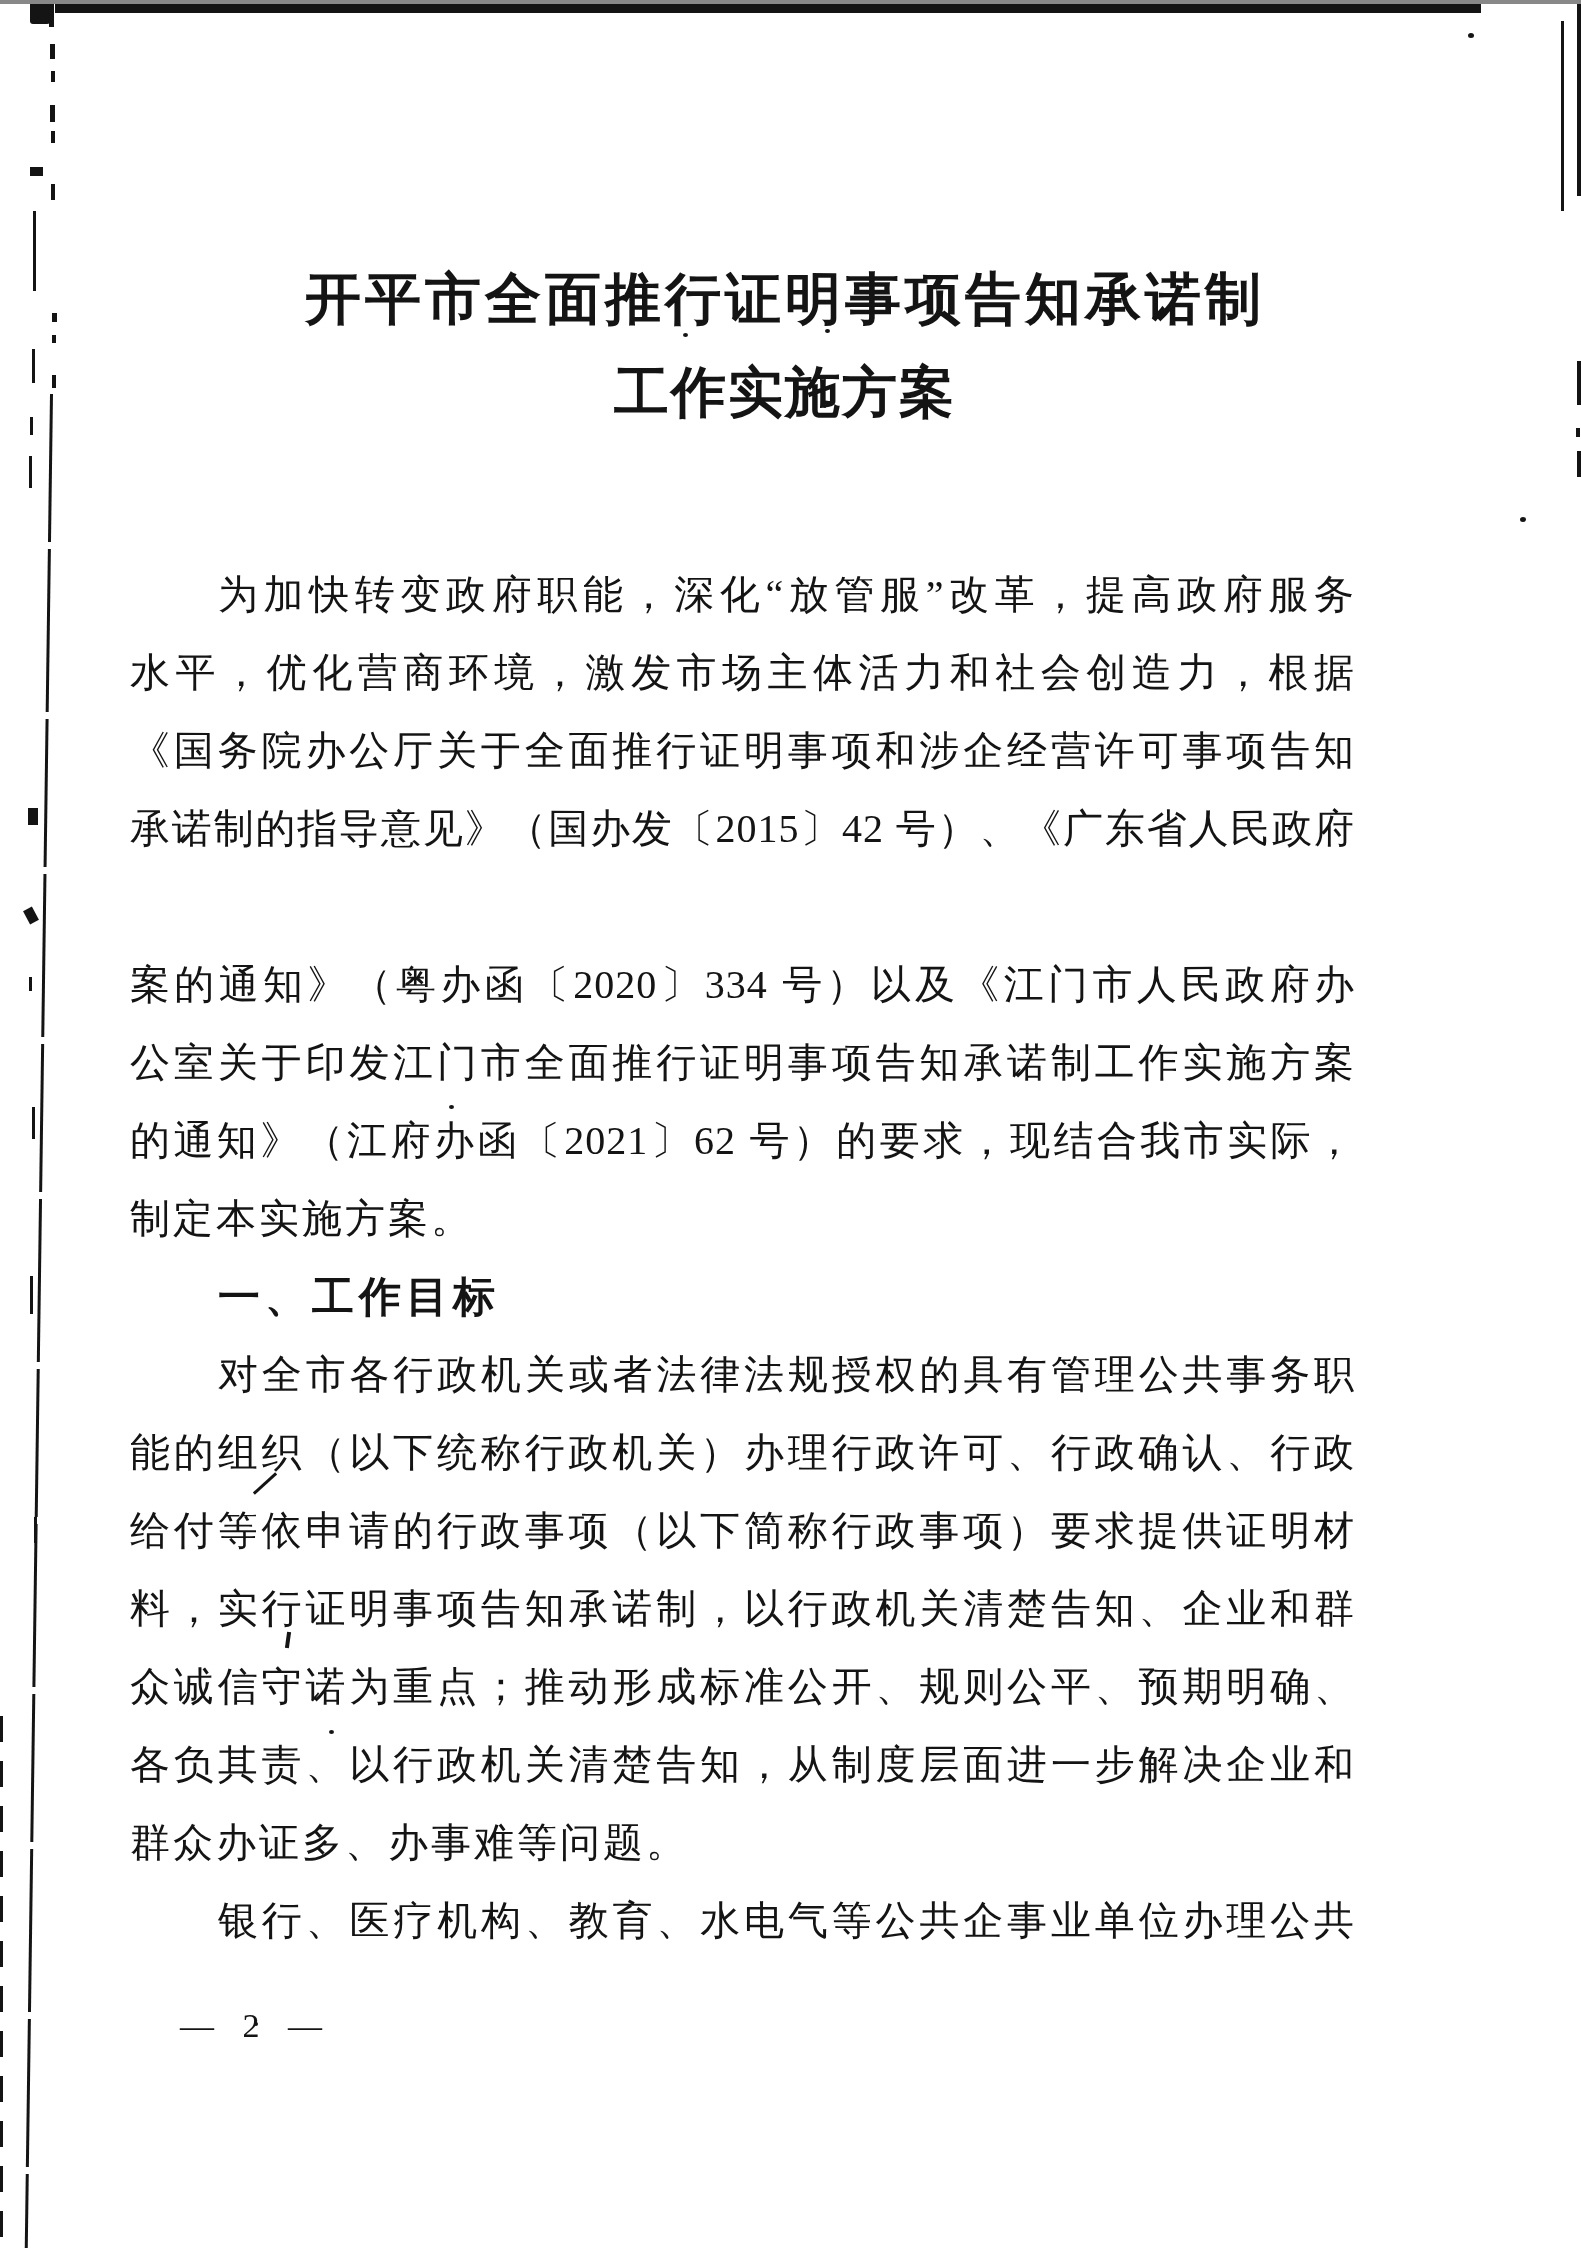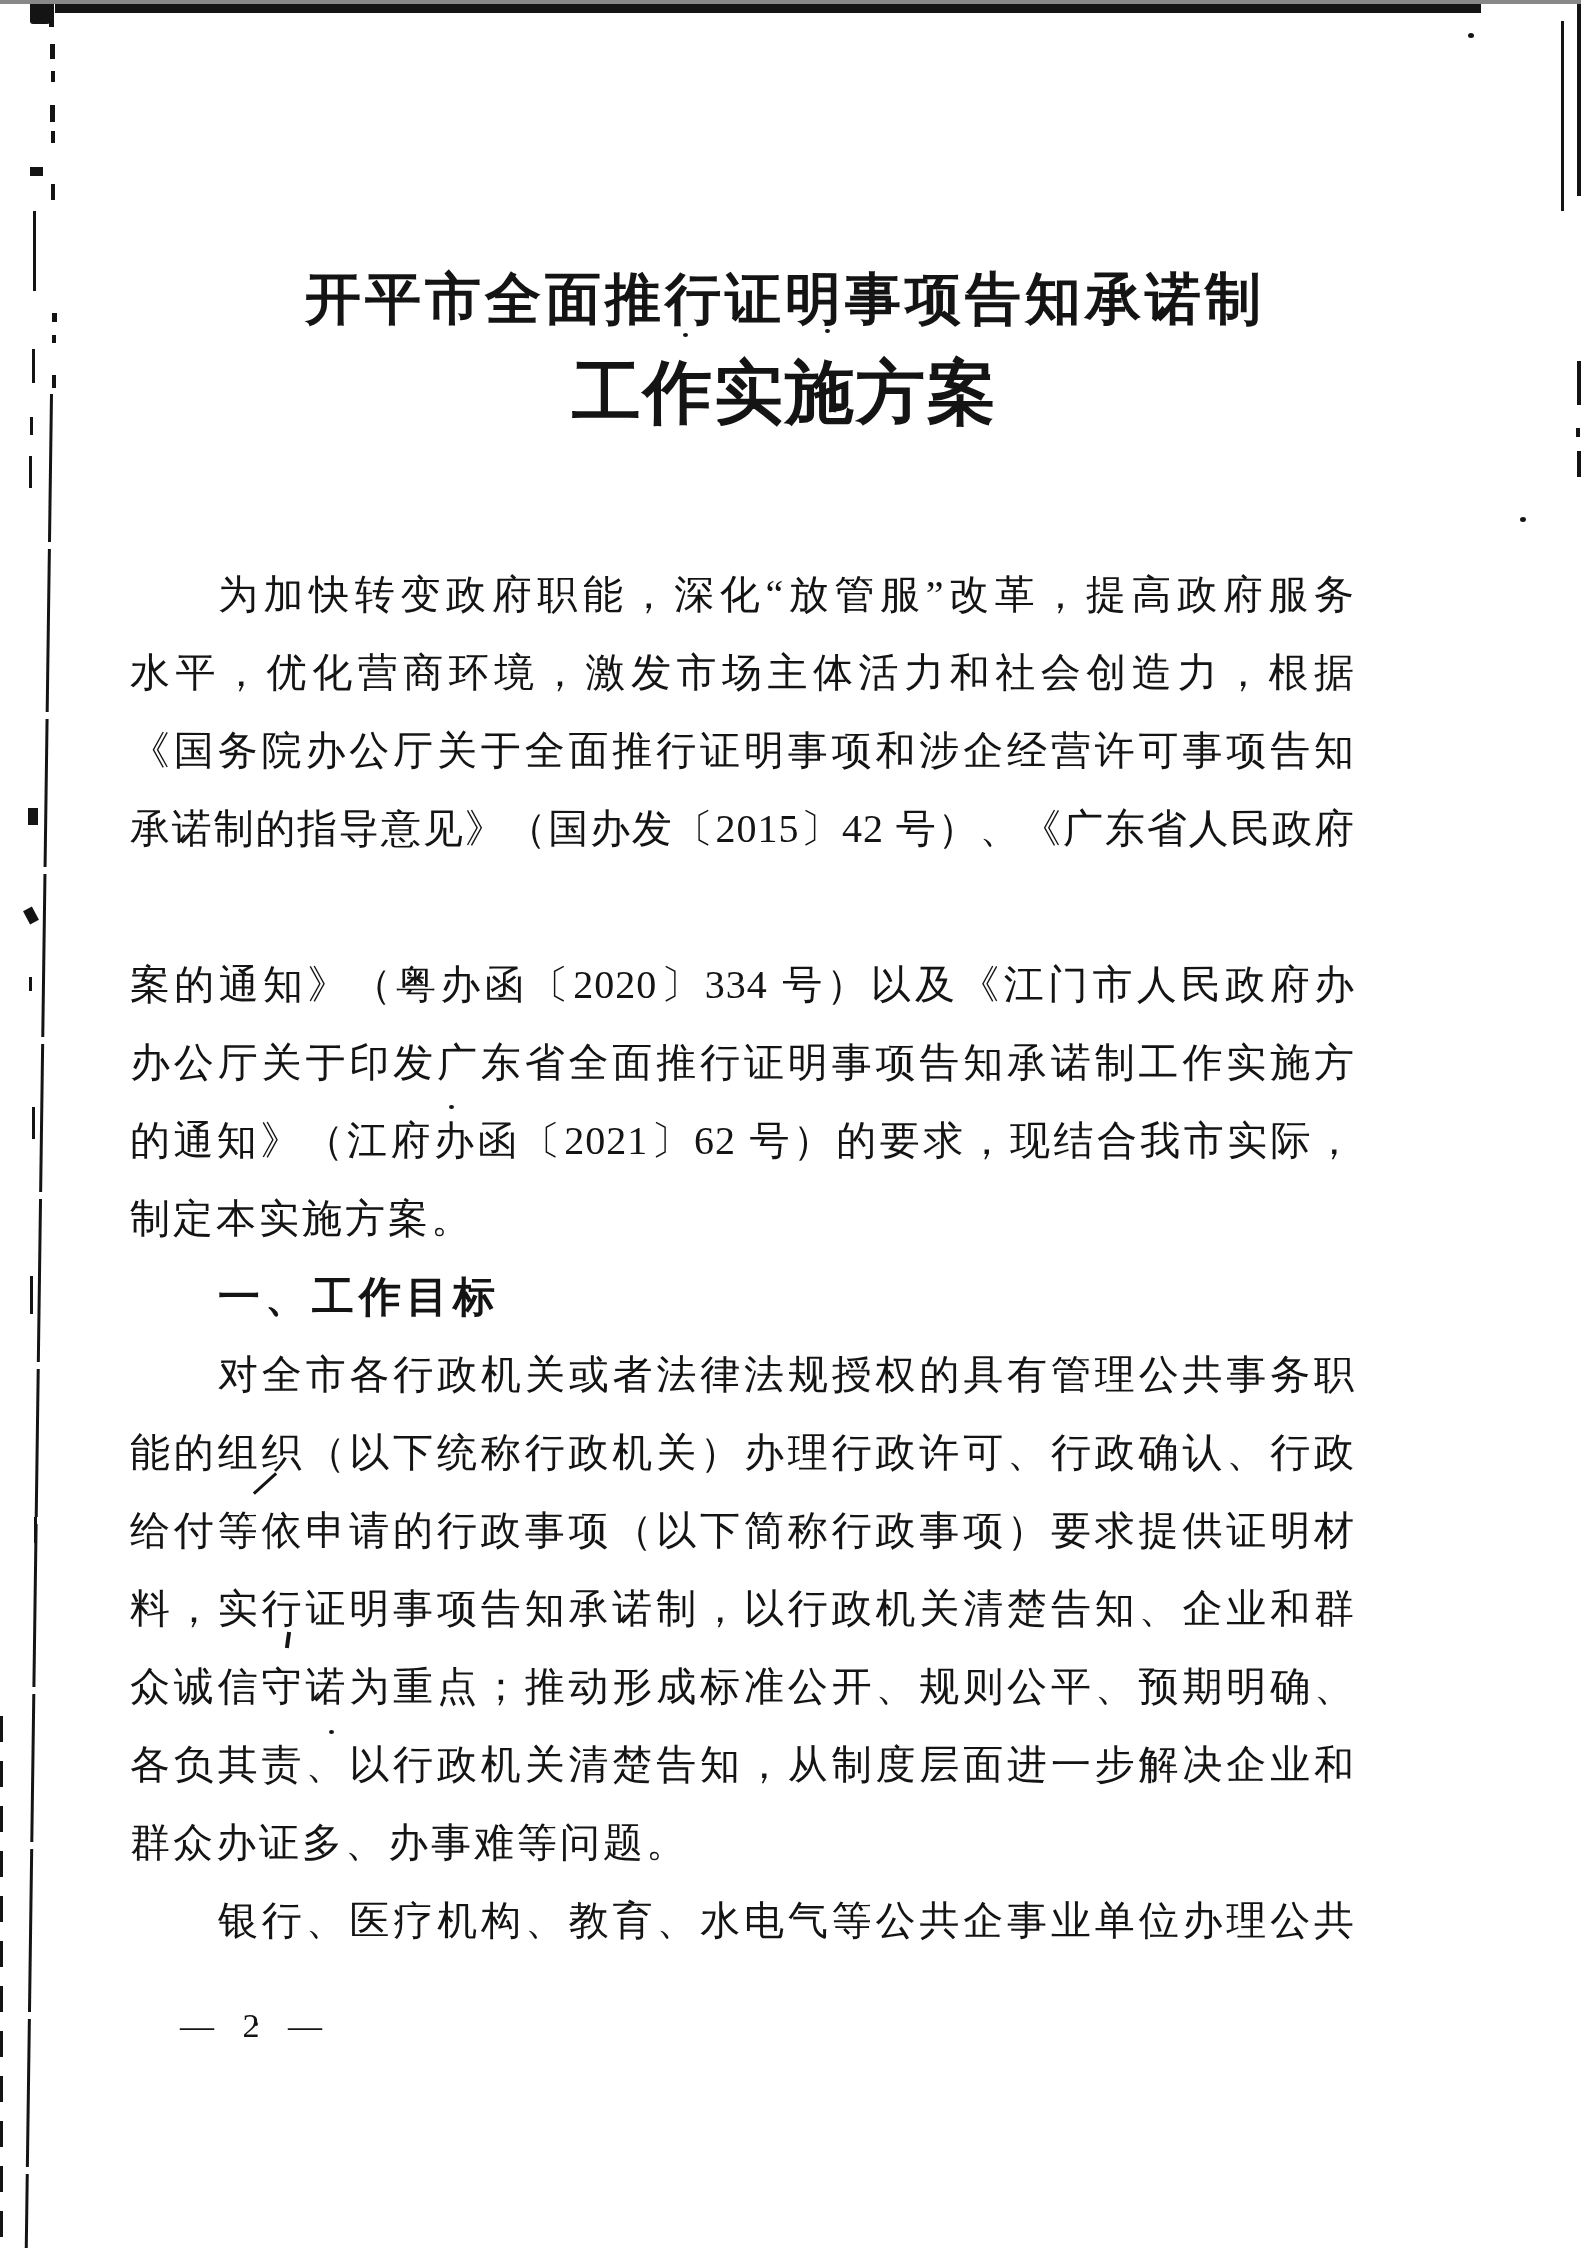--- a/index.html
+++ b/index.html
@@ -57,28 +57,28 @@
     background:repeating-linear-gradient(to bottom,
       var(--ink) 0 26px, transparent 26px 45px);
   }
 </style>
 </head>
 <body>
 
 <div class="page">
 
   <div class="title-line" style="top:240px">开平市全面推行证明事项告知承诺制</div>
-  <div class="title-line" style="top:334px;font-size:69px;letter-spacing:2px">工作实施方案</div>
+  <div class="title-line" style="top:334px;font-size:55px;letter-spacing:2px">工作实施方案</div>
 
   <div class="line just indent" style="top:552px">为加快转变政府职能，深化“放管服”改革，提高政府服务</div>
   <div class="line just" style="top:630px">水平，优化营商环境，激发市场主体活力和社会创造力，根据</div>
   <div class="line just" style="top:708px">《国务院办公厅关于全面推行证明事项和涉企经营许可事项告知</div>
   <div class="line just" style="top:786px">承诺制的指导意见》（国办发〔2015〕42 号）、《广东省人民政府</div>
   <div class="line just" style="top:942px">案的通知》（粤办函〔2020〕334 号）以及《江门市人民政府办</div>
-  <div class="line just" style="top:1020px">办公厅关于印发广东省全面推行证明事项告知承诺制工作实施方</div>
+  <div class="line just" style="top:1020px">公室关于印发江门市全面推行证明事项告知承诺制工作实施方案</div>
   <div class="line just" style="top:1098px">的通知》（江府办函〔2021〕62 号）的要求，现结合我市实际，</div>
   <div class="line" style="top:1176px">制定本实施方案。</div>
   <div class="line heading indent" style="top:1254px">一、工作目标</div>
   <div class="line just indent" style="top:1332px">对全市各行政机关或者法律法规授权的具有管理公共事务职</div>
   <div class="line just" style="top:1410px">能的组织（以下统称行政机关）办理行政许可、行政确认、行政</div>
   <div class="line just" style="top:1488px">给付等依申请的行政事项（以下简称行政事项）要求提供证明材</div>
   <div class="line just" style="top:1566px">料，实行证明事项告知承诺制，以行政机关清楚告知、企业和群</div>
   <div class="line just" style="top:1644px">众诚信守诺为重点；推动形成标准公开、规则公平、预期明确、</div>
   <div class="line just" style="top:1722px">各负其责、以行政机关清楚告知，从制度层面进一步解决企业和</div>
   <div class="line" style="top:1800px">群众办证多、办事难等问题。</div>

